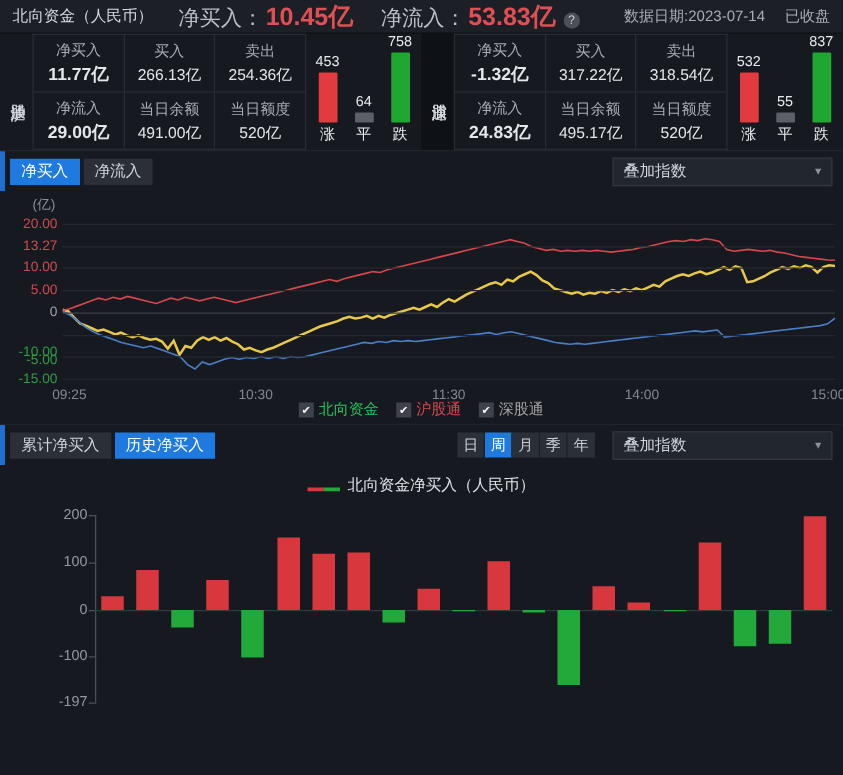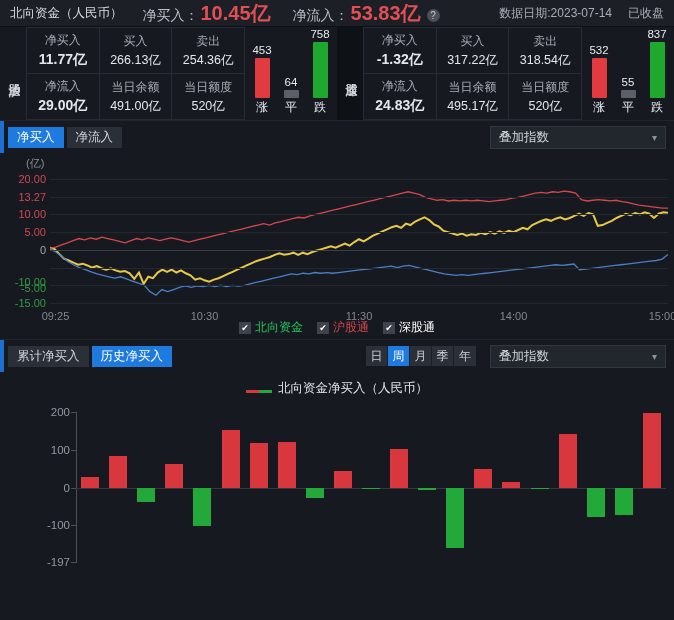--- a/index.html
+++ b/index.html
@@ -19,21 +19,21 @@
     border-bottom: 1px solid #0d1014;
     display: flex;
     align-items: center;
     padding: 0 10px;
     font-size: 12.5px;
     color: #c8ccd4;
     position: relative;
   }
   .topbar .title { color: #d5d9e0; margin-right: 20px; }
   .tb-group { display: flex; align-items: baseline; margin-right: 22px; }
-  .tb-label { color: #b9bec7; font-size: 14px; }
+  .tb-label { color: #b9bec7; font-size: 17px; }
   .tb-val { font-size: 20px; font-weight: bold; margin-left: 2px; }
   .red   { color: #e04f54; }
   .green { color: #2aac3e; }
   .help-icon {
     display: inline-flex; align-items: center; justify-content: center;
     width: 13px; height: 13px; border-radius: 50%;
     background: #4a4f58; color: #c5c9d1;
     font-size: 10px; margin-left: 6px;
     position: relative; top: -1px;
   }
@@ -358,21 +358,21 @@
       <div class="lgi">
         <span class="cbox">✔</span>
         <span style="color: #22c55e;">北向资金</span>
       </div>
       <div class="lgi">
         <span class="cbox">✔</span>
         <span style="color: rgb(214, 71, 76);">沪股通</span>
       </div>
       <div class="lgi">
         <span class="cbox">✔</span>
-        <span style="color: #ffffff;">深股通</span>
+        <span style="color: #a3a3a3;">深股通</span>
       </div>
     </div>
 </div>
 
 <div class="tabrow">
   <div class="tab">累计净买入</div>
   <div class="tab active">历史净买入</div>
   <div class="period-group" id="period-group">
       <div class="per">日</div>
       <div class="per active">周</div>

